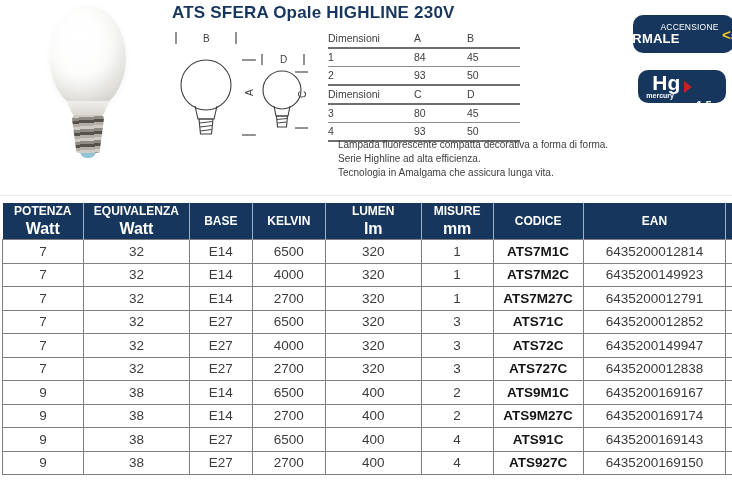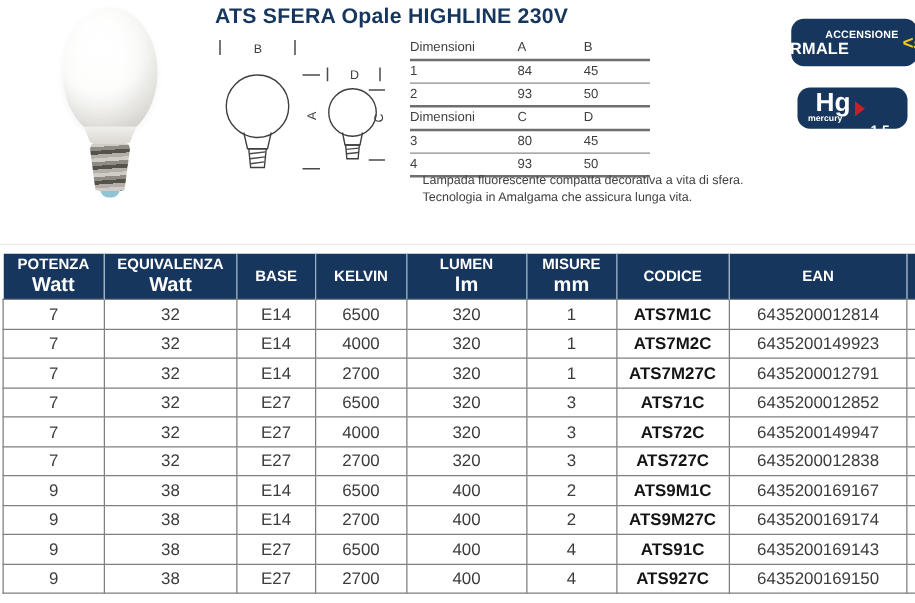--- a/index.html
+++ b/index.html
@@ -40,21 +40,21 @@
     padding:2px 0 3px 0;border-bottom:1px solid #8c8c8c;}
   .dim-row.head{border-bottom:2px solid #6e6e6e;}
   .dim-row.section-end{border-bottom:2px solid #6e6e6e;}
   
   .desc{position:absolute;left:338px;top:138px;font-size:10px;line-height:1.42;color:#404040;}
   
   .badge{position:absolute;background:#17365d;border-radius:10px;color:#fff;
     display:flex;align-items:center;justify-content:center;}
   .badge-ignition{left:633px;top:15px;width:97px;height:38px;gap:2px;padding:0 2px;}
   .badge-ignition .lines{display:flex;flex-direction:column;align-items:flex-start;line-height:1;}
-  .badge-ignition .l1{font-size:8.5px;font-weight:bold;letter-spacing:.2px;margin-left:48px;}
+  .badge-ignition .l1{font-size:8.5px;font-weight:normal;letter-spacing:.2px;margin-left:48px;}
   .badge-ignition .l2{font-size:13px;font-weight:bold;letter-spacing:.2px;}
   .badge-ignition .val{font-size:15px;font-weight:bold;font-style:italic;color:#f2cb1d;margin-left:1px;}
   .badge-mercury{left:638px;top:70px;width:88px;height:33px;gap:4px;text-align:right;}
   .badge-mercury .hgwrap{display:flex;flex-direction:column;align-items:flex-start;line-height:.8;}
   .badge-mercury .hg{font-size:21px;font-weight:bold;}
   .badge-mercury .mercury{font-size:7px;font-weight:bold;margin-left:-6px;margin-top:1px;}
   .badge-mercury .arrow{width:0;height:0;border-left:8px solid #c42127;
     border-top:6px solid transparent;border-bottom:6px solid transparent;}
   .badge-mercury .amount{display:flex;flex-direction:column;align-items:flex-start;line-height:1;margin-top:48px;}
   .badge-mercury .v{font-size:11px;font-weight:bold;}
@@ -148,21 +148,22 @@
     <span>45</span>
   </div>
   <div class="dim-row section-end">
     <span>4</span>
     <span>93</span>
     <span>50</span>
   </div>
 </div>
 
 <div class="desc">
-  <div>Lampada fluorescente compatta decorativa a vita di sfera.</div>
+  <div>Lampada fluorescente compatta decorativa a forma di forma.</div>
+  <div>Serie Highline ad alta efficienza.</div>
   <div>Tecnologia in Amalgama che assicura lunga vita.</div>
 </div>
 
 <div class="badge badge-ignition">
   <div class="lines">
     <span class="l1">ACCENSIONE</span>
     <span class="l2">NORMALE</span>
   </div>
   <span class="val">&lt;50”</span>
 </div>

